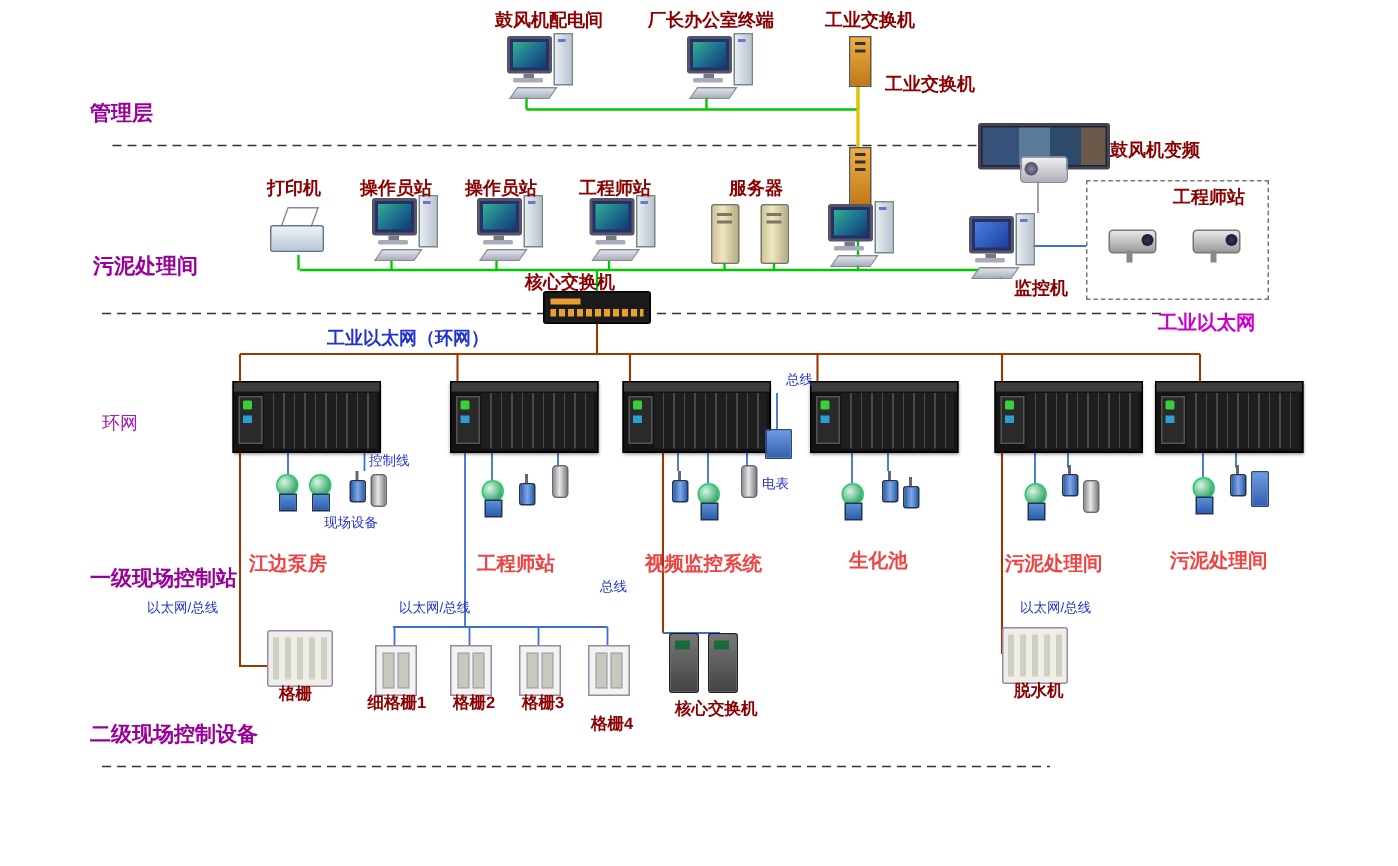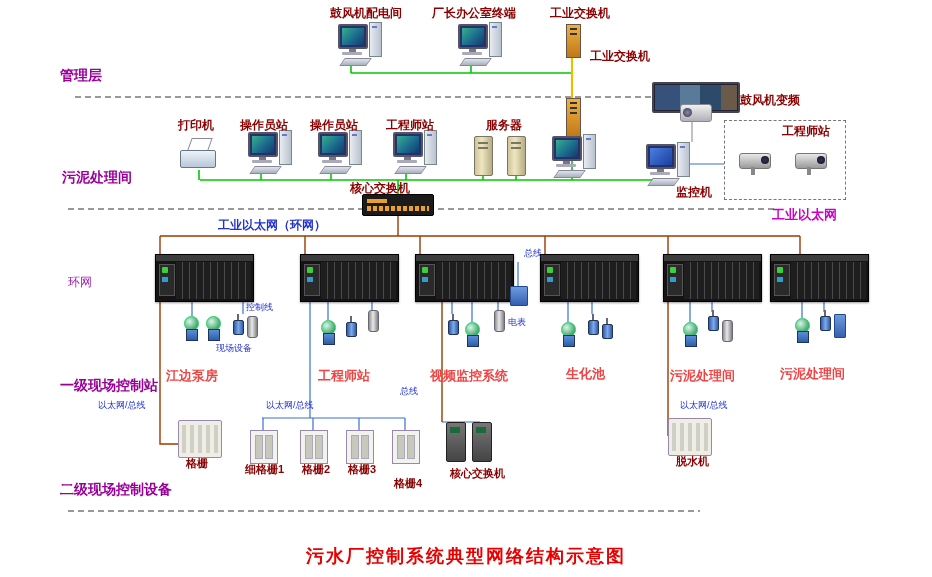--- a/index.html
+++ b/index.html
@@ -471,14 +471,13 @@
   <div class="lbl lbl-station" style="left:780px;top:367px">污泥处理间</div>
 
   <div class="lbl lbl-dev-sm" style="left:186px;top:457px">格栅</div>
   <div class="lbl lbl-dev-sm" style="left:245px;top:463px">细格栅1</div>
   <div class="lbl lbl-dev-sm" style="left:302px;top:463px">格栅2</div>
   <div class="lbl lbl-dev-sm" style="left:348px;top:463px">格栅3</div>
   <div class="lbl lbl-dev-sm" style="left:394px;top:477px">格栅4</div>
   <div class="lbl lbl-dev-sm" style="left:450px;top:467px">核心交换机</div>
   <div class="lbl lbl-dev-sm" style="left:676px;top:455px">脱水机</div>
 
-  <div class="lbl lbl-title" style="top:547px">污水厂控制系统典型网络结构示意图</div>
 </div>
 
 </body></html>

